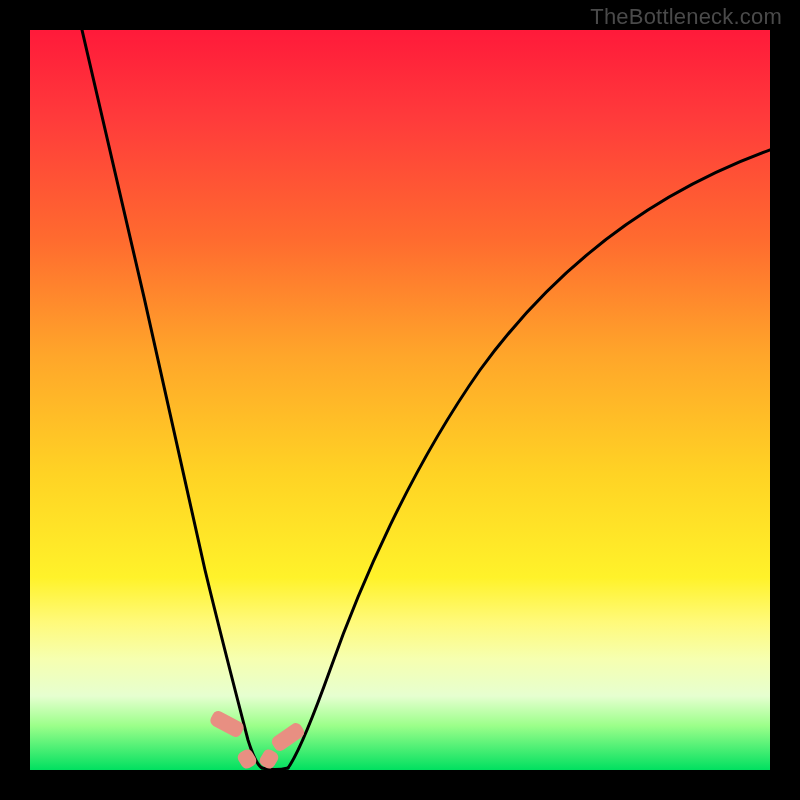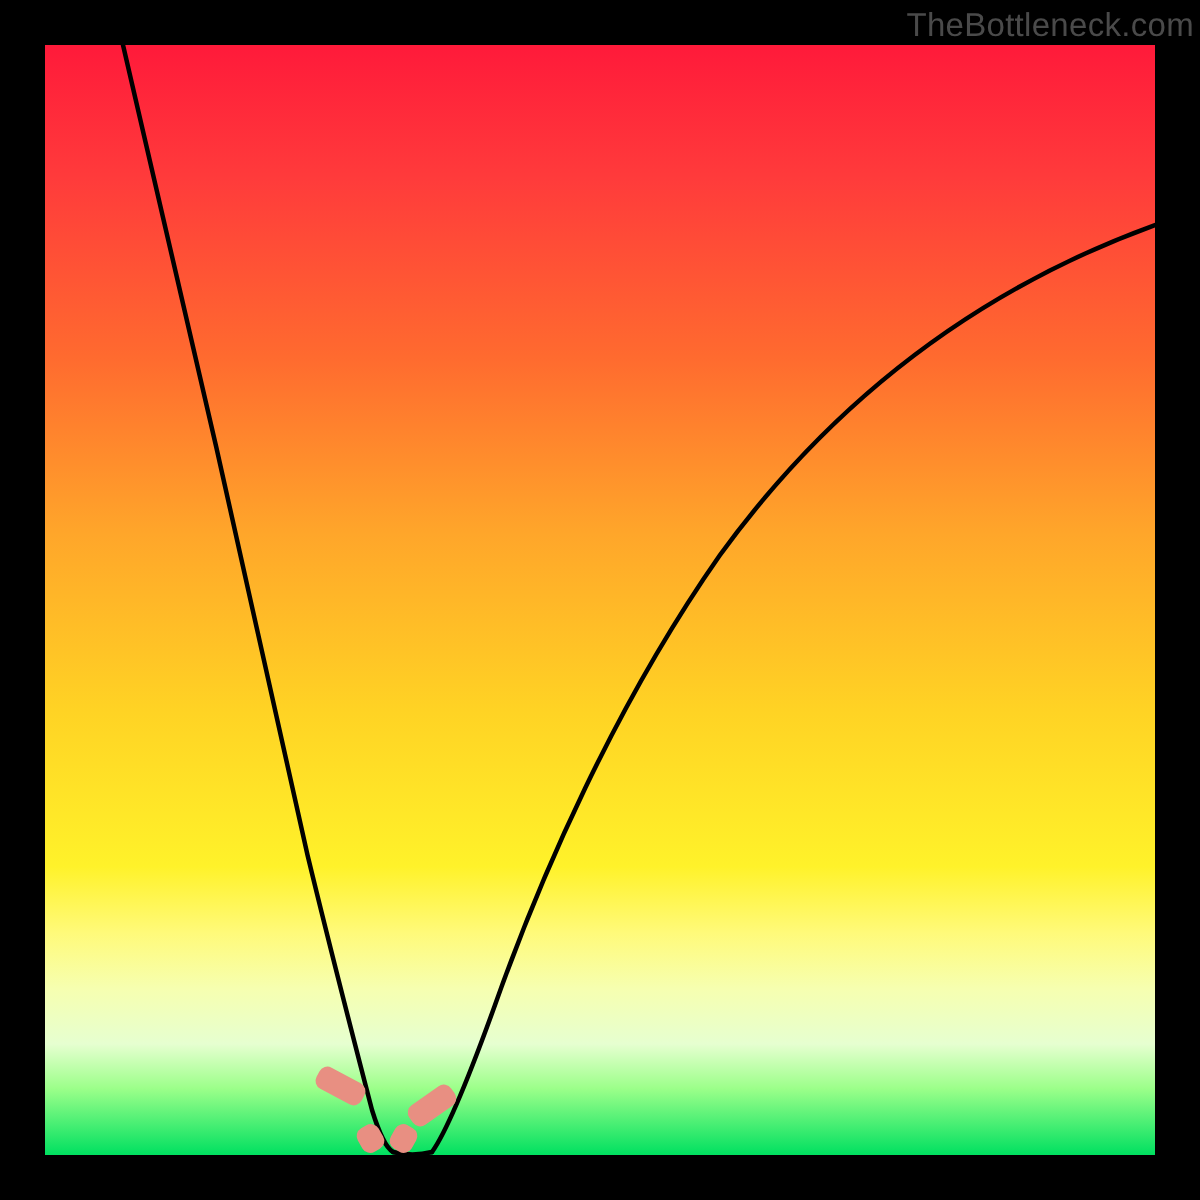--- a/index.html
+++ b/index.html
@@ -26,21 +26,21 @@
       #fffa7a 80%,
       #f6ffb0 85%,
       #e6ffd0 90%,
       #9cff8a 94%,
       #00e060 100%
     );
   }
   .watermark {
     position: absolute;
     top: 4px;
-    right: 4px;
+    right: 18px;
     font-family: Arial, Helvetica, sans-serif;
     font-size: 22px;
     color: #4a4a4a;
     font-weight: 500;
     letter-spacing: 0.2px;
   }
   svg.curves {
     position: absolute;
     left: 0;
     top: 0;

